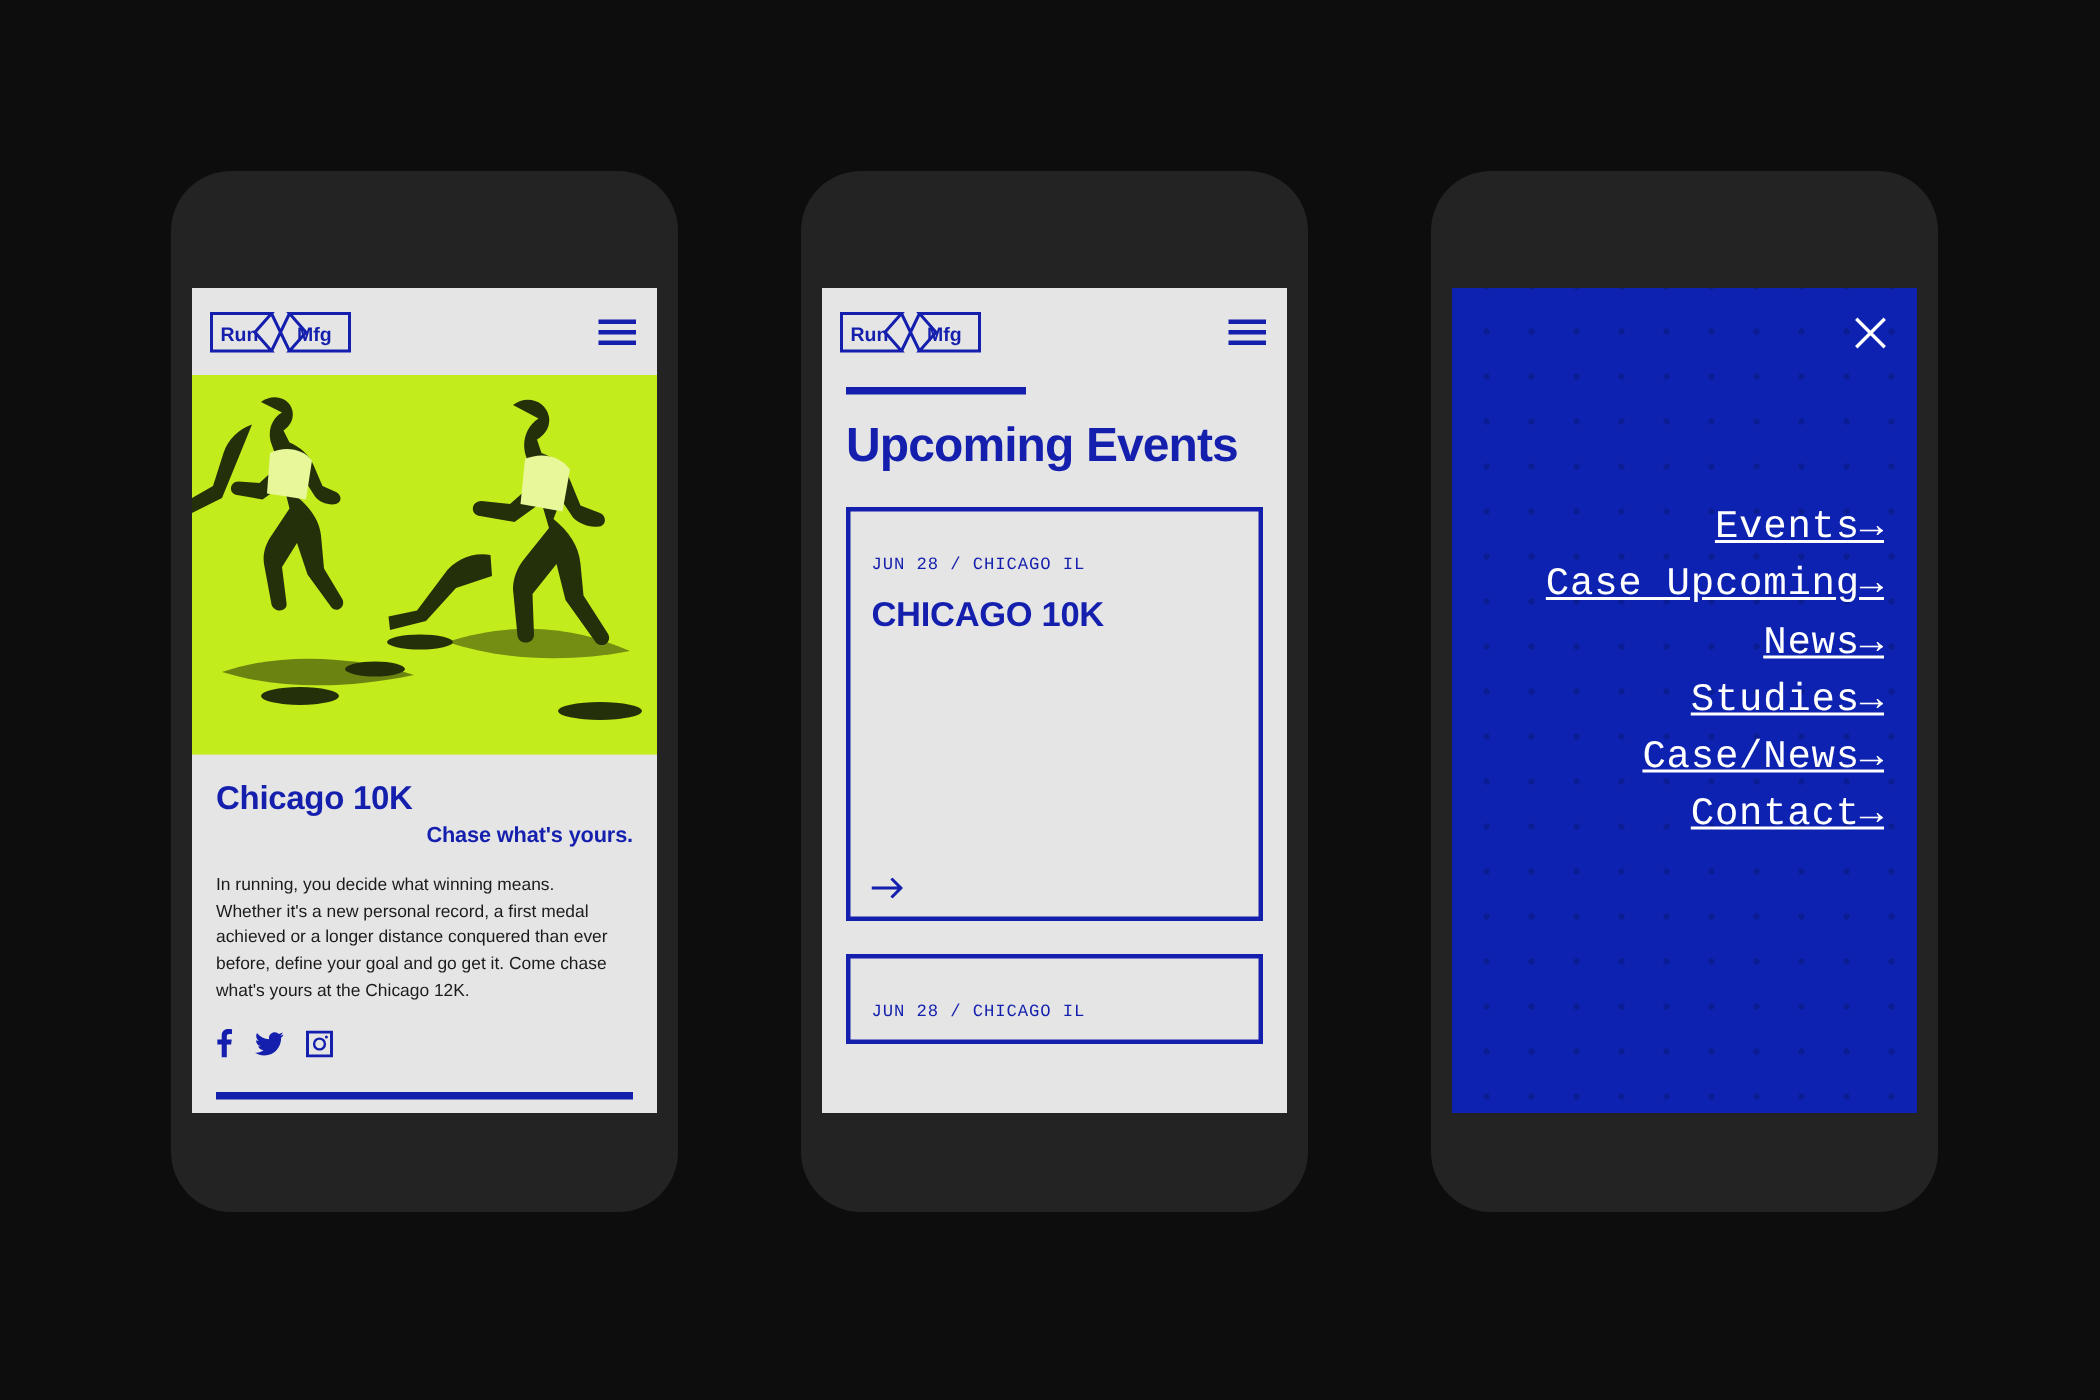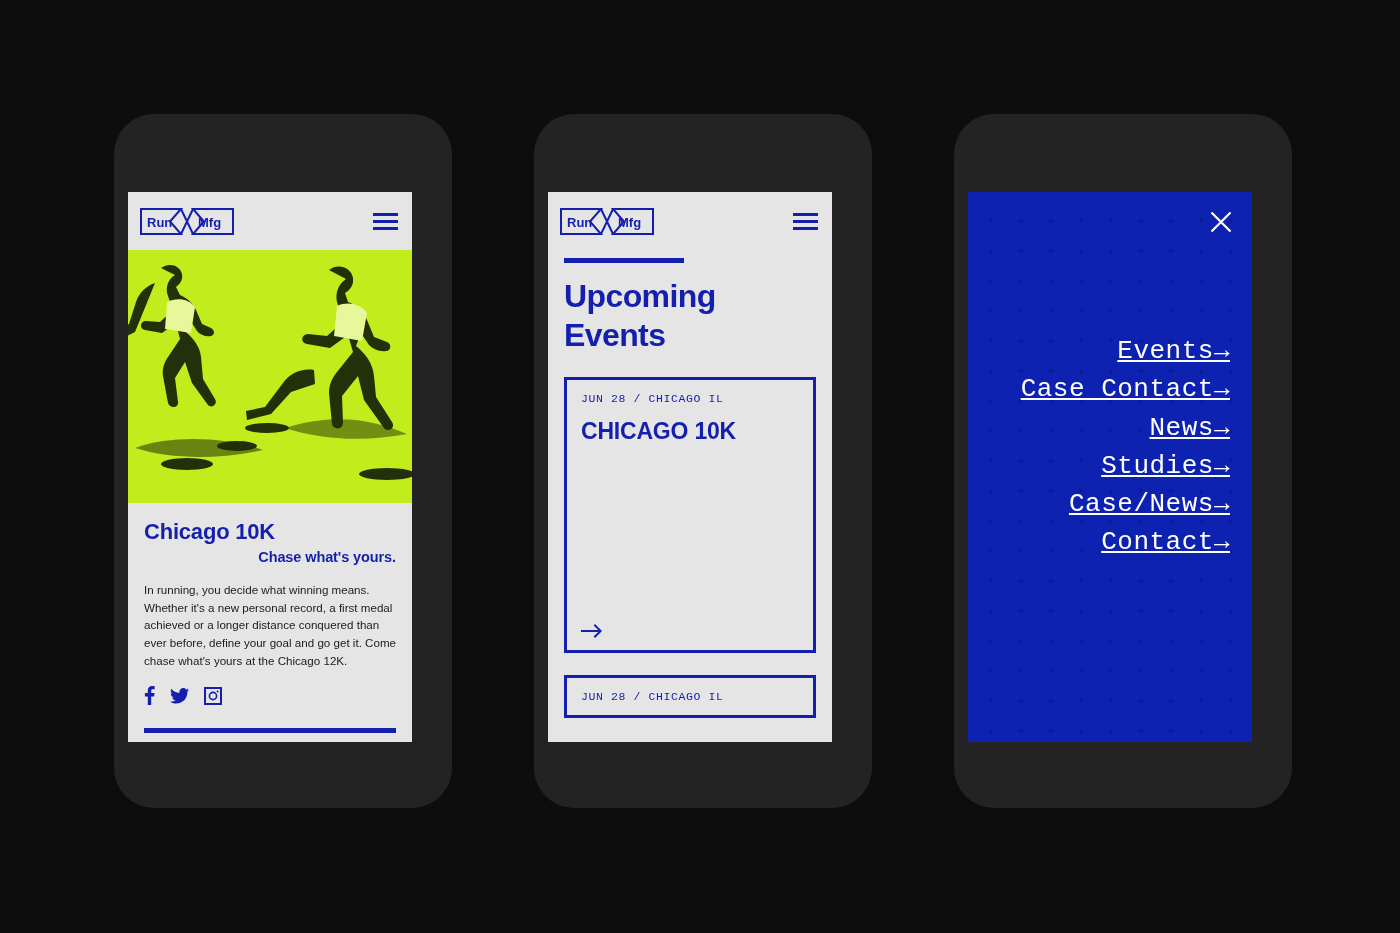--- a/index.html
+++ b/index.html
@@ -29,21 +29,21 @@
     border-radius: 40px;
   }
   #phone-1 { left: 114px;  top: 114px; width: 338px; height: 694px; }
   #phone-2 { left: 534px;  top: 114px; width: 338px; height: 694px; }
   #phone-3 { left: 954px;  top: 114px; width: 338px; height: 694px; }
 
   .screen {
     position: absolute;
     left: 14px;
     top: 78px;
-    width: 284px;
+    width: 310px;
     height: 550px;
     background: #e5e5e5;
     overflow: hidden;
   }
   #phone-3 .screen {
     background: #0d22b0;
   }
 
   
   .appbar {
@@ -140,21 +140,21 @@
     font-size: 32px;
     font-weight: bold;
     line-height: 1.22;
     letter-spacing: -0.6px;
     margin-top: 14px;
   }
 
   .event-card {
     border: 3px solid #141fad;
     margin-top: 22px;
-    padding: 12px 14px 12px 14px;
+    padding: 29px 14px 12px 14px;
     display: flex;
     flex-direction: column;
   }
   .event-card.tall { height: 276px; }
   .event-meta {
     font-family: "Liberation Mono", monospace;
     color: #141fad;
     font-size: 11.5px;
     letter-spacing: 0.6px;
   }
@@ -348,21 +348,21 @@
       <div class="menu-screen">
 
         <div class="close-btn">
           <svg width="22" height="22" viewBox="0 0 22 22">
             <path d="M1.5 1.5 L20.5 20.5 M20.5 1.5 L1.5 20.5" stroke="#ffffff" stroke-width="2.2" fill="none"></path>
           </svg>
         </div>
 
         <nav class="menu-list">
           <a class="menu-item">Events→</a>
-          <a class="menu-item">Case Contact→</a>
+          <a class="menu-item">Case Upcoming→</a>
           <a class="menu-item">News→</a>
           <a class="menu-item">Studies→</a>
           <a class="menu-item">Case/News→</a>
           <a class="menu-item">Contact→</a>
         </nav>
 
       </div>
     </div>
   </div>
 

